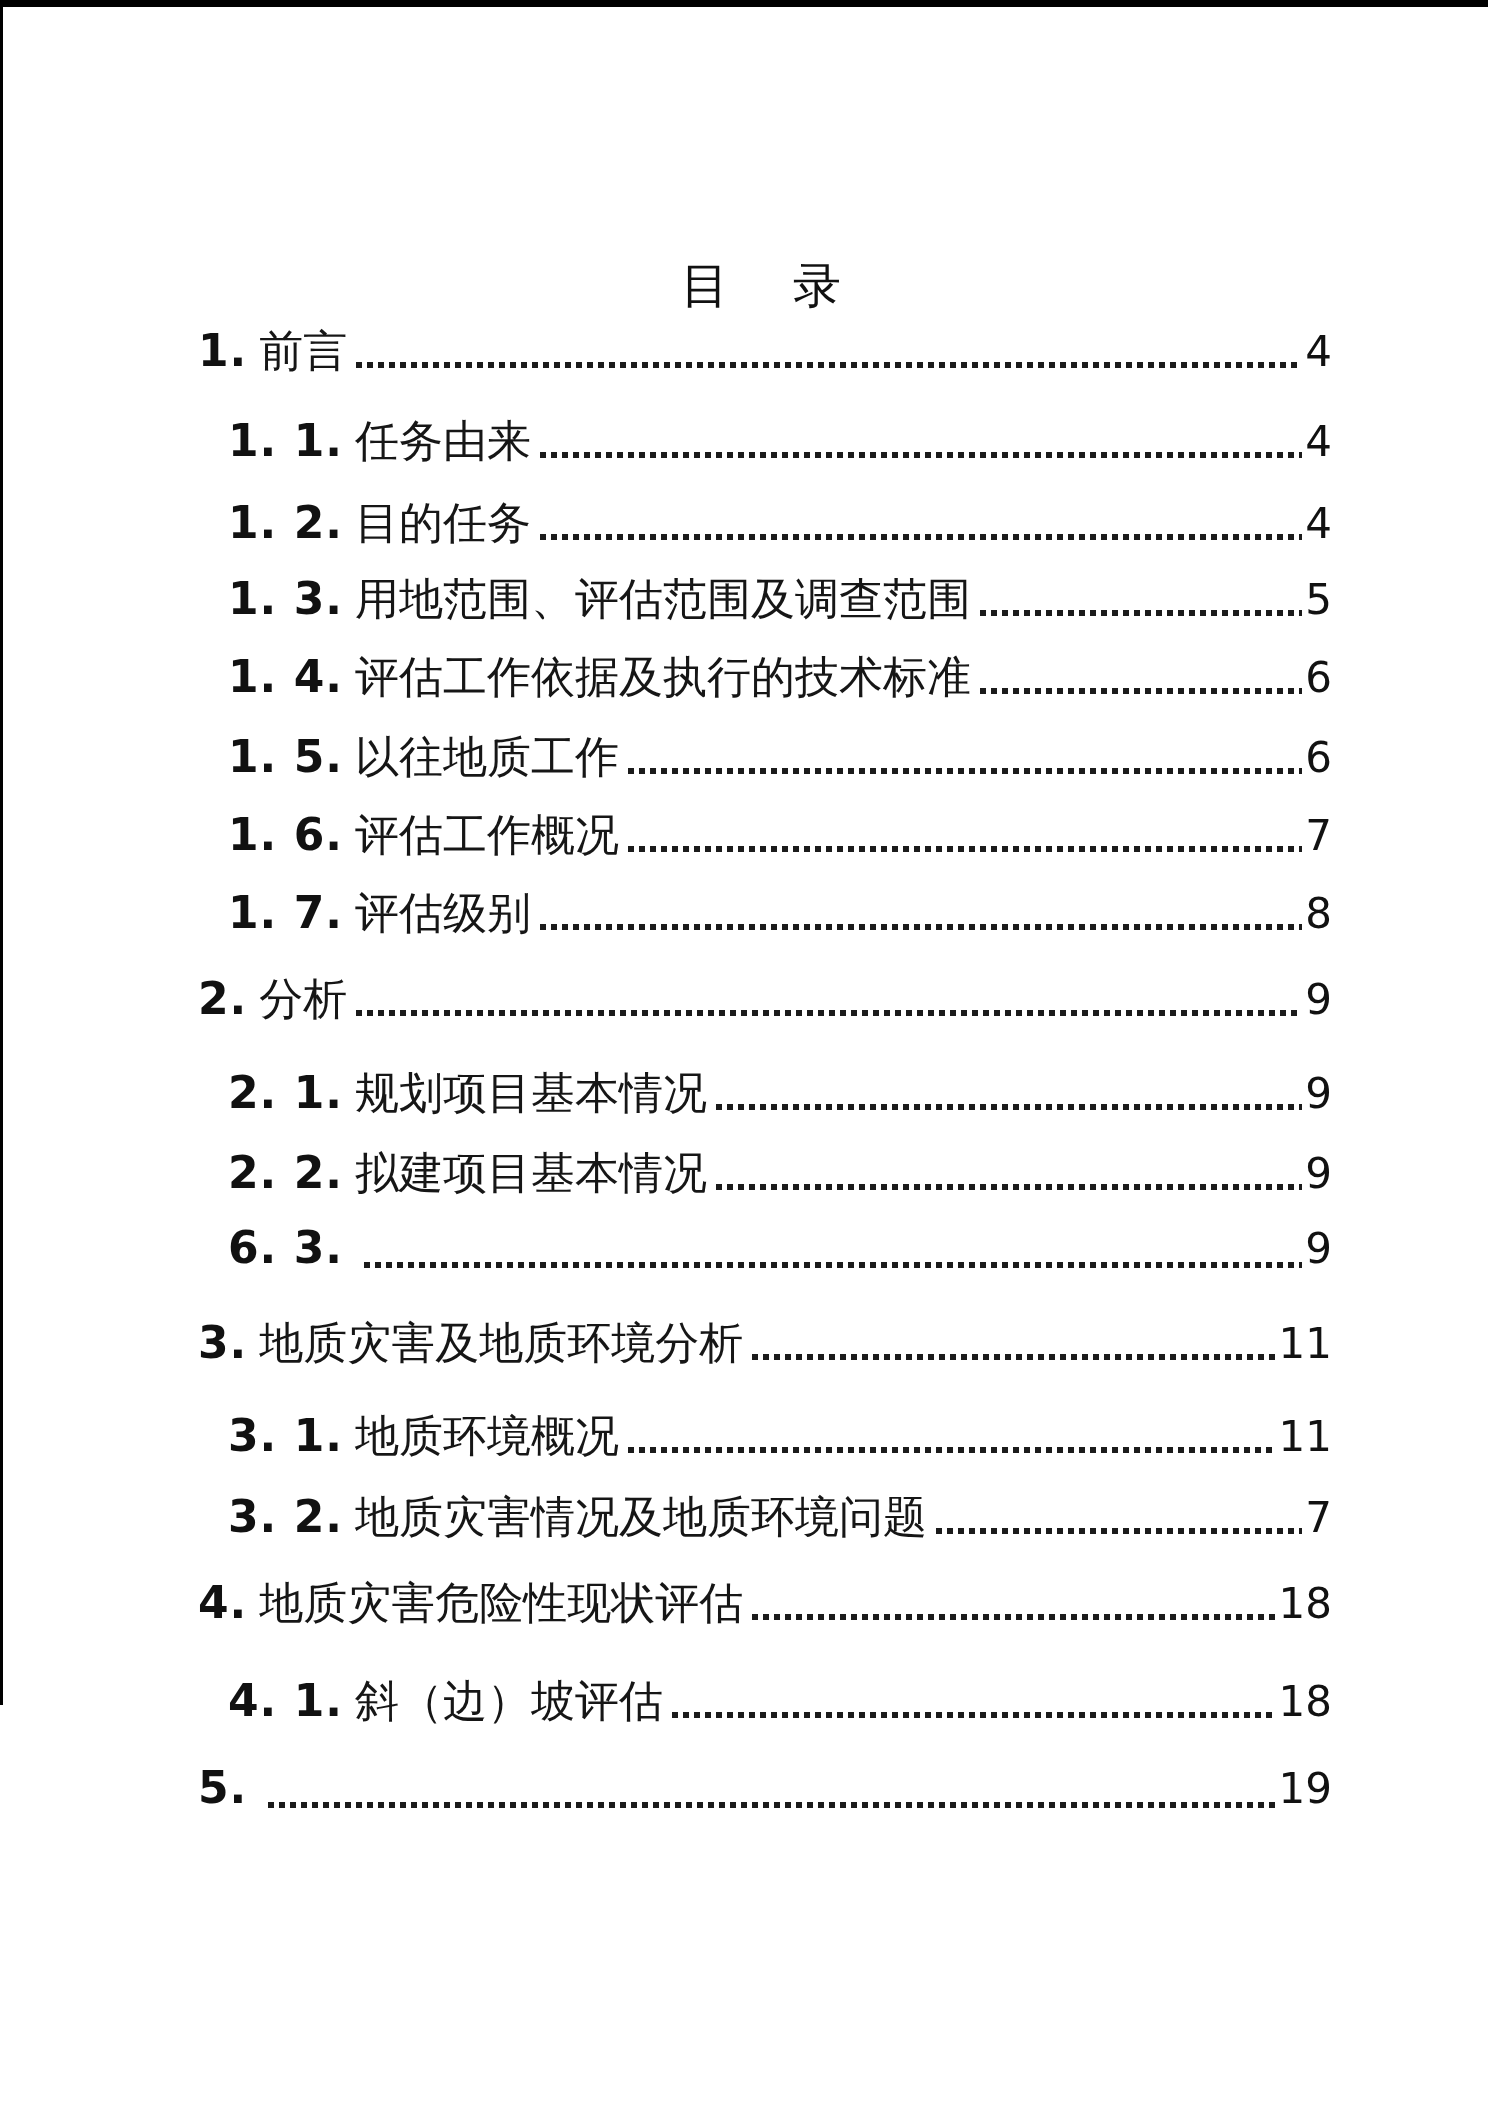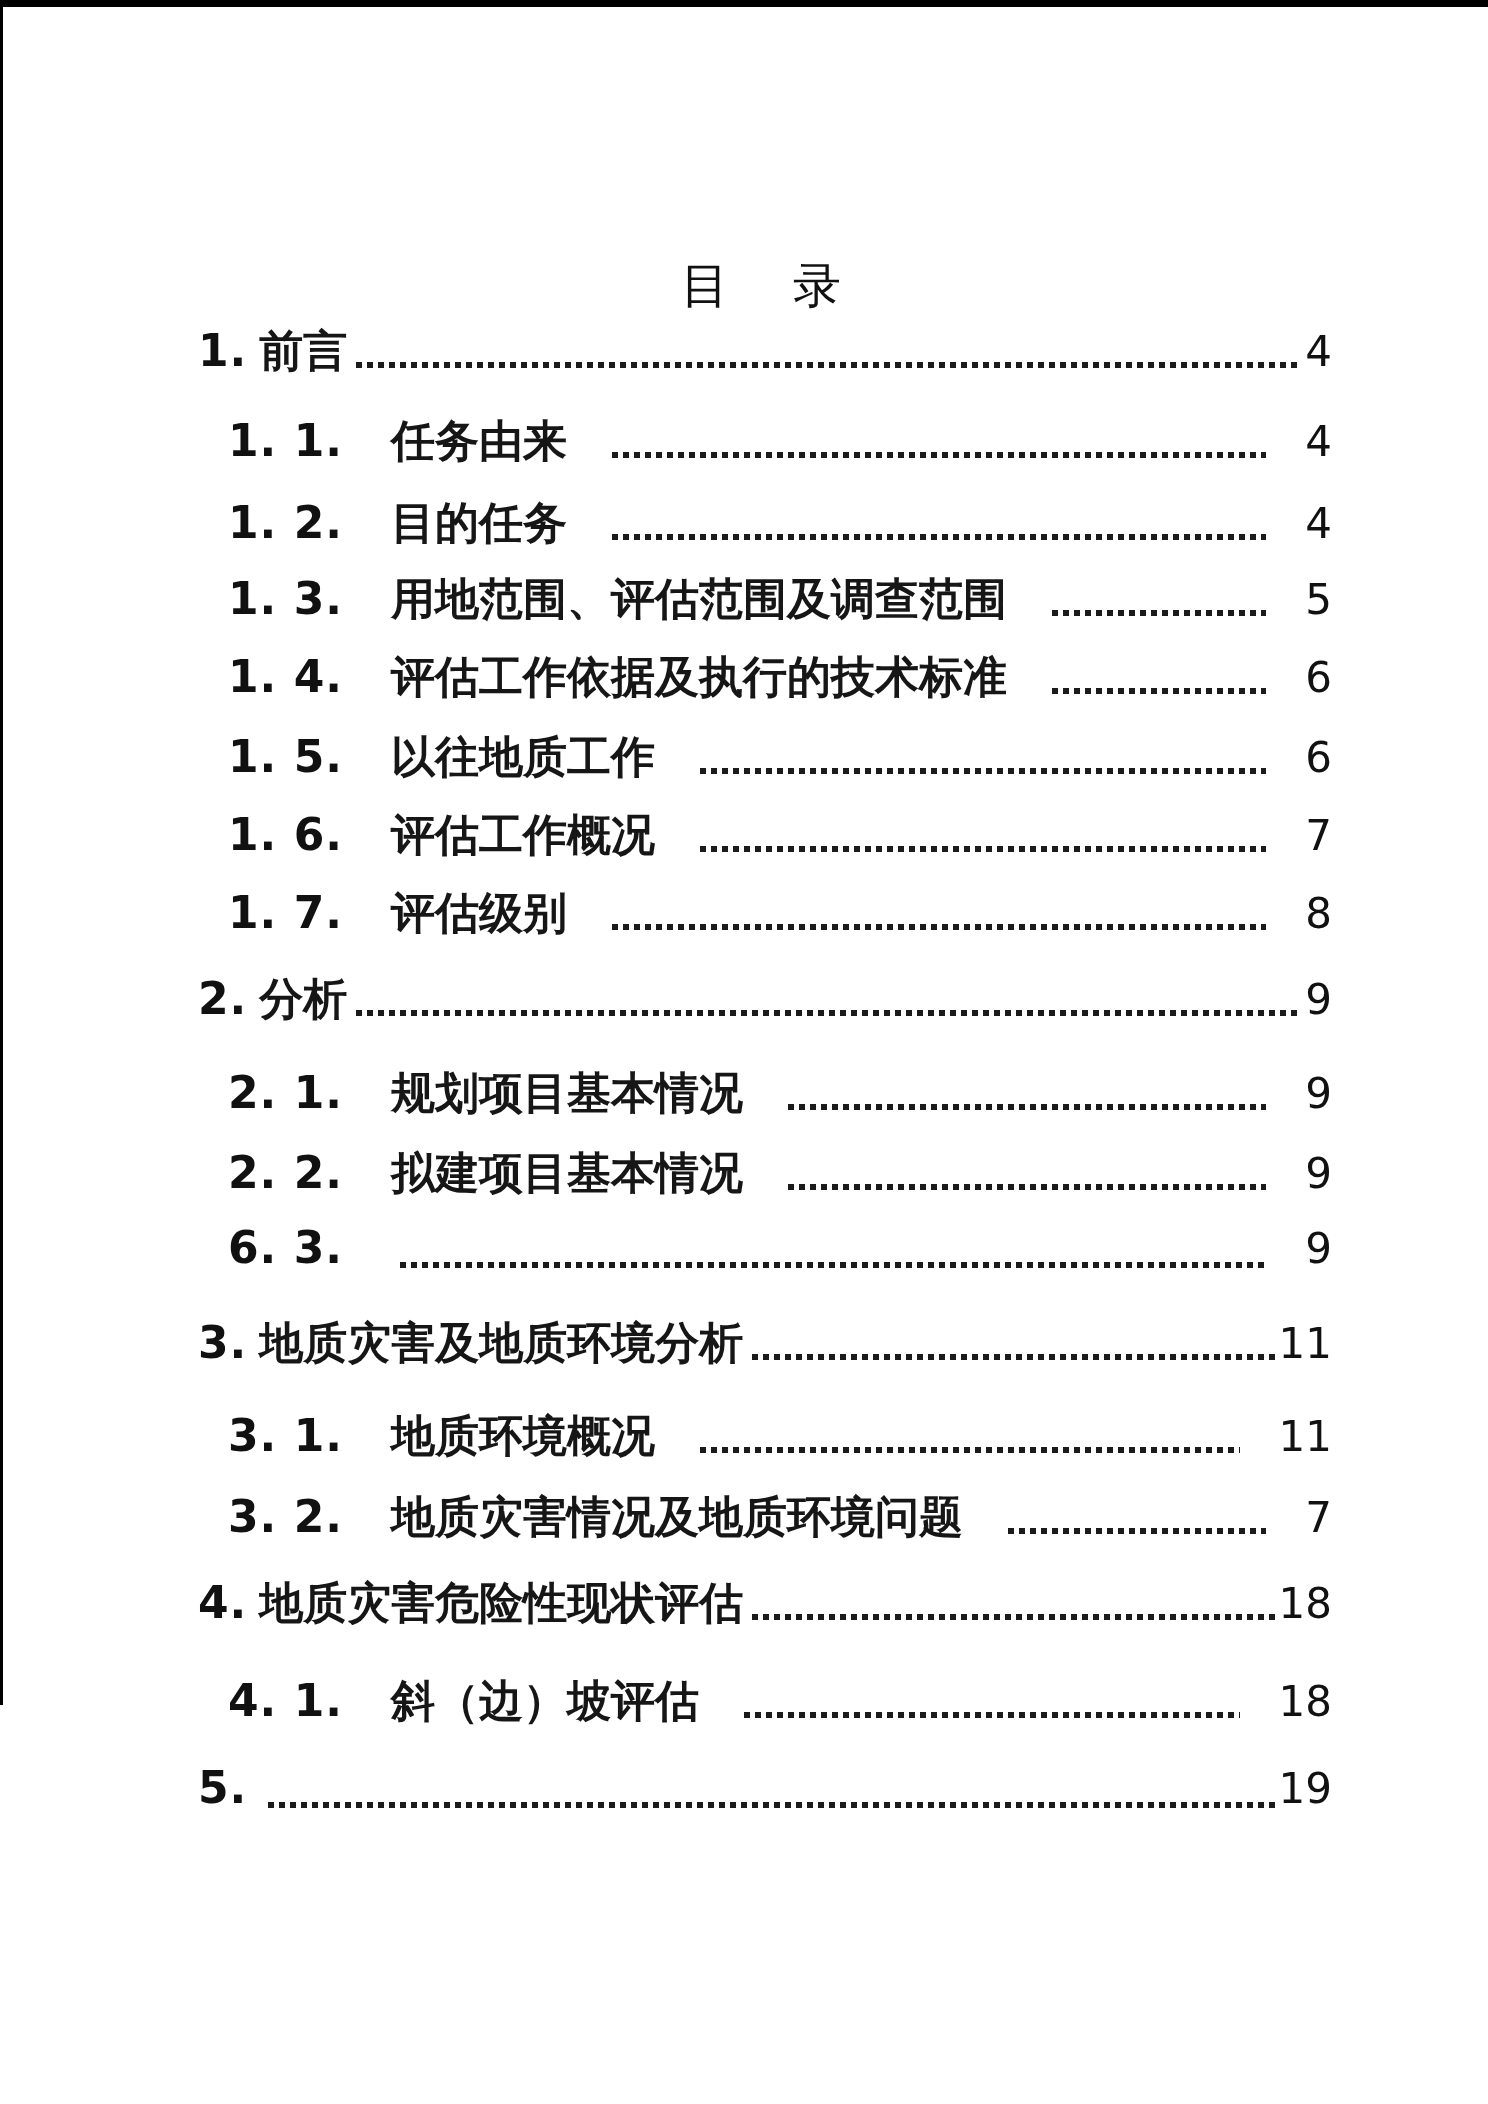--- a/index.html
+++ b/index.html
@@ -33,34 +33,33 @@
   }
   .toc-row {
     position: absolute;
     right: 156px;
     height: 54px;
     display: flex;
     align-items: baseline;
     white-space: nowrap;
   }
   .toc-row.l1 { left: 198px; }
-  .toc-row.l2 { left: 228px; gap: 36px; }
+  .toc-row.l2 { left: 228px; }
   .toc-num {
     font-family: "DejaVu Sans", "Liberation Sans", sans-serif;
     font-weight: 600;
     font-size: 44px;
     letter-spacing: 1px;
     margin-right: 12px;
     white-space: pre;
     color: #111;
   }
   .toc-label {
     font-size: 44px;
     color: #161616;
-    font-weight: bold;
   }
   .toc-leader {
     flex: 1 1 auto;
     height: 6px;
     align-self: flex-end;
     margin: 0 3px 8px 9px;
     background-image: repeating-linear-gradient(
       to right, #1b1b1b 0 6px, transparent 6px 11px);
   }
   .toc-page {

